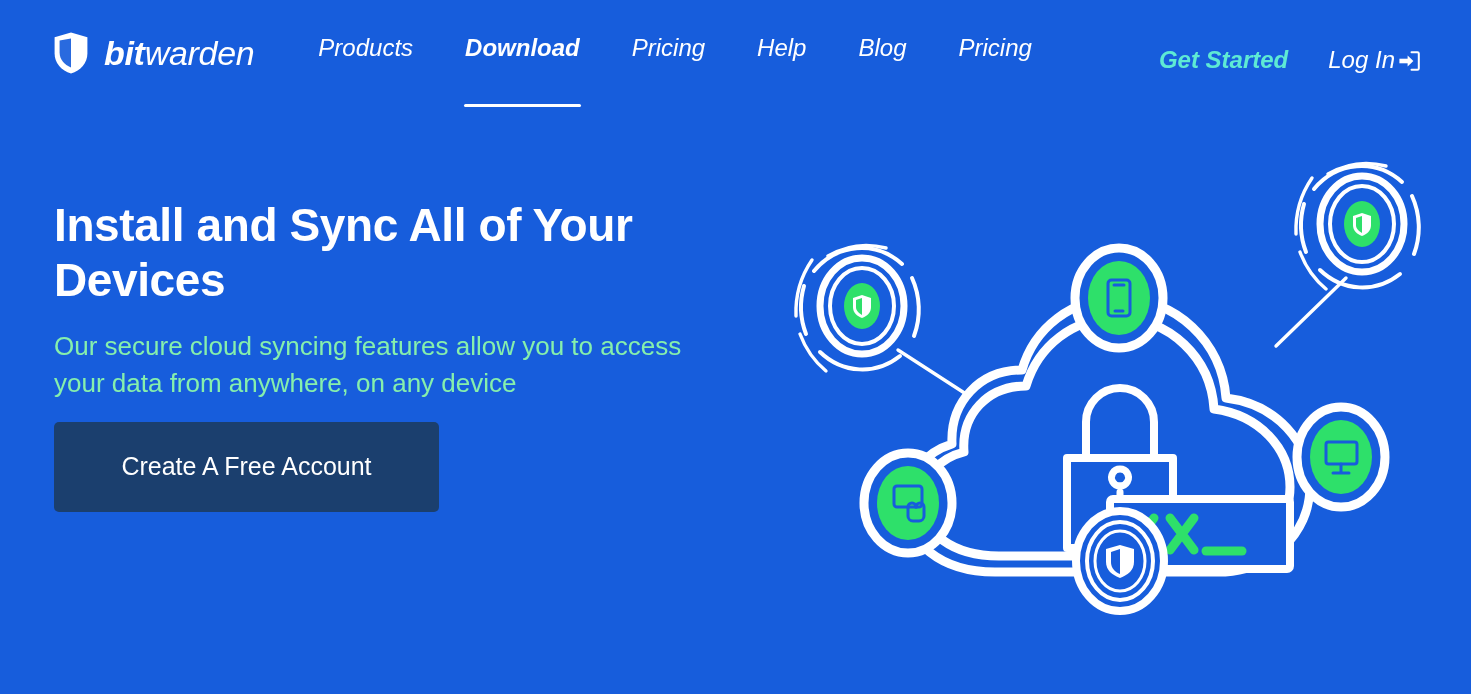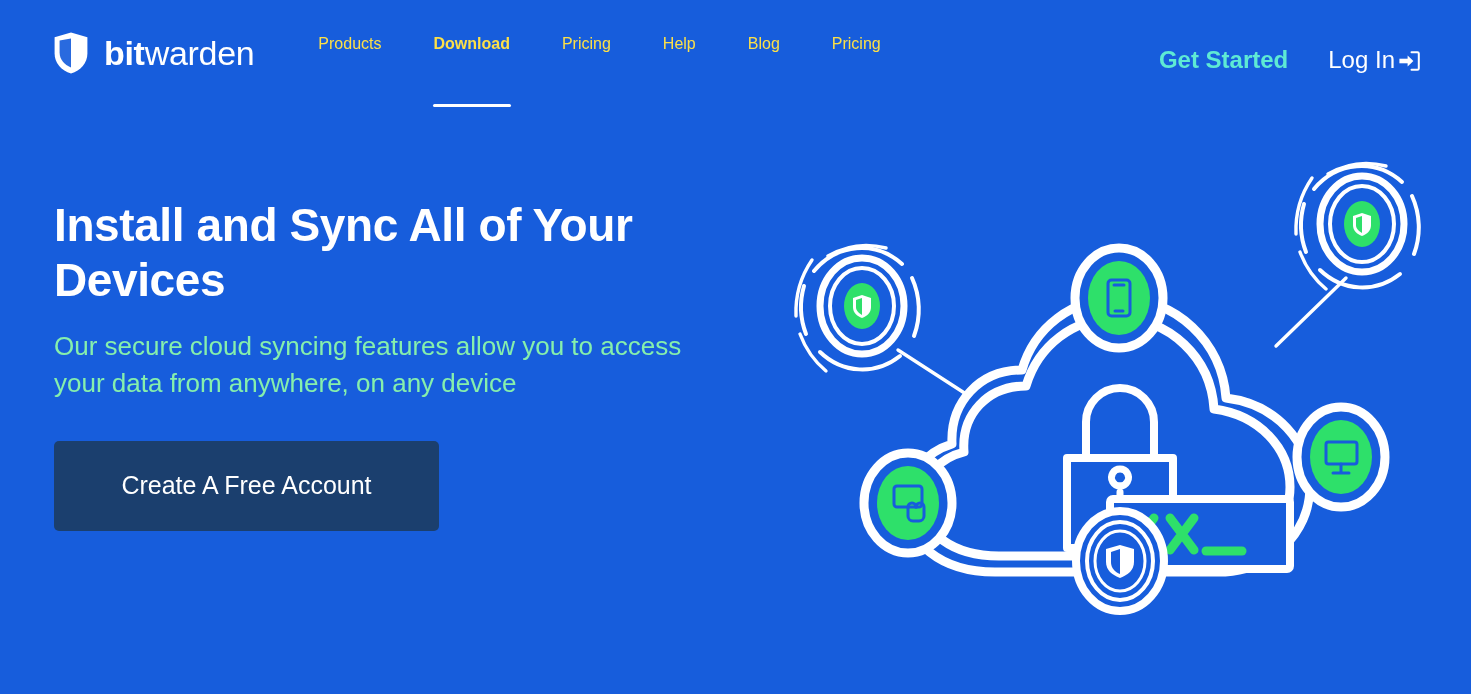--- a/index.html
+++ b/index.html
@@ -26,20 +26,21 @@
 
   
   .navbar {
     position: absolute;
     top: 0; left: 0;
     width: 1471px;
     height: 120px;
     display: flex;
     align-items: flex-start;
     padding: 22px 46px 0 52px;
+    font-style: italic;
   }
 
   .brand {
     display: flex;
     align-items: center;
     gap: 14px;
     height: 62px;
     flex: 0 0 auto;
     cursor: pointer;
   }
@@ -60,23 +61,23 @@
     display: flex;
     align-items: flex-start;
     gap: 0;
     margin-left: 38px;
     height: 95px;
     flex: 0 0 auto;
   }
 
   .nav-link {
     position: relative;
-    font-size: 16px;
+    font-size: 24px;
     font-weight: 400;
-    color: #fde047;
+    color: #ffffff;
     padding: 14px 26px 0 26px;
     height: 95px;
     line-height: 1;
     cursor: pointer;
     white-space: nowrap;
     text-decoration: none;
   }
   .nav-link.active { font-weight: 700; }
   .nav-link .underline {
     position: absolute;
@@ -146,21 +147,21 @@
     margin-top: 21px;
     font-size: 26px;
     font-weight: 300;
     line-height: 1.42;
     color: #86efac;
     max-width: 650px;
   }
 
   .hero-btn {
     display: inline-block;
-    margin-top: 39px;
+    margin-top: 20px;
     background: #1b3f6e;
     color: #ffffff;
     font-size: 25px;
     font-weight: 400;
     border: none;
     border-radius: 5px;
     padding: 32px 45px 33px 45px;
     line-height: 1;
     cursor: pointer;
     font-family: "Liberation Sans", sans-serif;

